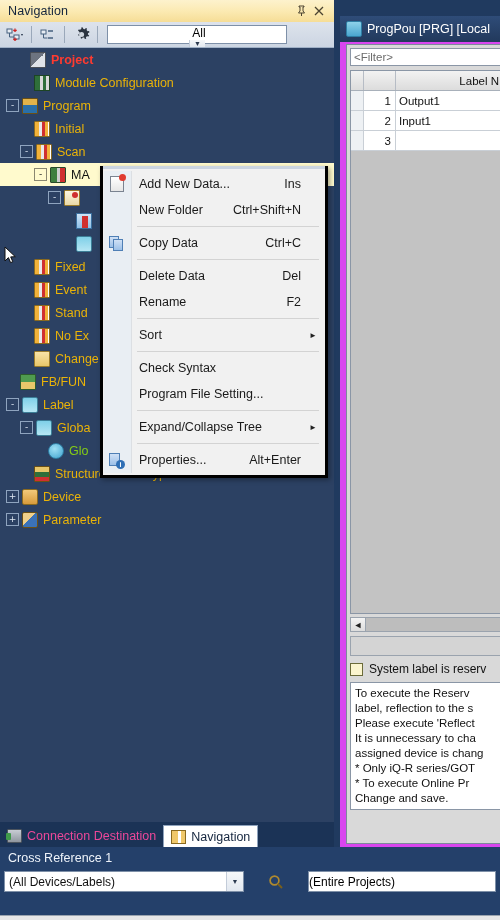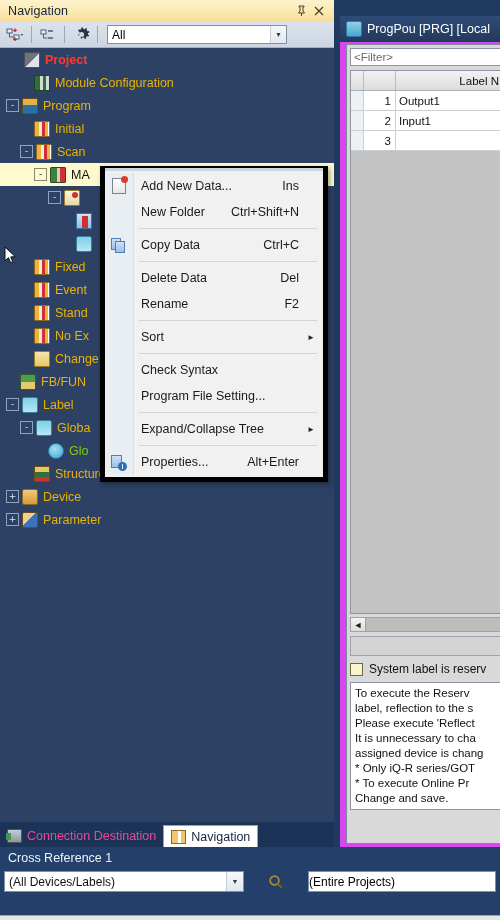--- a/index.html
+++ b/index.html
@@ -28,21 +28,21 @@
   .nav-toolbar{
     position:absolute;left:0;top:22px;width:334px;height:26px;
     background:linear-gradient(to bottom,#dde3ec 0%,#ccd5e2 100%);
     border-bottom:1px solid #9fb0c6;
     display:flex;align-items:center;gap:2px;padding-left:4px;box-sizing:border-box;
   }
   .tbl-icon{width:22px;height:21px;display:flex;align-items:center;justify-content:center;position:relative;}
   .tbsep{width:1px;height:17px;background:#9aa8ba;margin:0 3px;}
   .filter-combo{
     width:180px;height:19px;margin-left:4px;background:#fff;border:1px solid #7e90a8;
-    display:flex;align-items:center;box-sizing:border-box;
+    display:flex;align-items:center;box-sizing:border-box;flex-direction:column;
   }
   .filter-combo .val{flex:1;padding-left:4px;color:#000;font-size:12px;}
   .filter-combo .arrow{
     width:15px;height:17px;border-left:1px solid #c3ccd9;
     background:linear-gradient(to bottom,#f6f8fa,#e2e8f0);
     display:flex;align-items:center;justify-content:center;font-size:7px;color:#2b3a50;
   }
 
   
   .nav-tree{
@@ -81,21 +81,21 @@
   .ic-file:after{content:"";position:absolute;right:1px;top:1px;width:6px;height:6px;background:#d03030;border-radius:50%;}
   .ic-ld{background:linear-gradient(to bottom,#cfe4f6,#8fc0e8);border:1px solid #3a6f9e;box-sizing:border-box;}
   .ic-ld:after{content:"";position:absolute;left:5px;top:2px;width:6px;height:12px;background:#d03030;}
 
   
   .cursor{position:absolute;left:4px;top:246px;width:14px;height:20px;}
 
   
   .ctxmenu{
     position:absolute;left:100px;top:166px;width:228px;
-    background:#f1f1f1;border:5px solid #000000;
+    background:#f1f1f1;border:3px solid #000000;
     box-shadow:2px 2px 5px rgba(0,0,0,.35);
     padding:2px 0 2px 0;box-sizing:border-box;
   }
   .ctxmenu:before{
     content:"";position:absolute;left:0;top:-3px;width:100%;height:3px;background:#cbd5e0;
   }
   .ctx-gutter{position:absolute;left:1px;top:2px;width:27px;bottom:2px;background:#e9eef3;border-right:1px solid #dcdfe3;}
   .mi{position:relative;height:26px;display:flex;align-items:center;z-index:2;}
   .mi .mi-ico{width:27px;height:26px;flex:none;display:flex;align-items:center;justify-content:center;}
   .mi .mi-lbl{flex:1;padding-left:9px;color:#1a1a1a;font-size:12.5px;}
@@ -216,21 +216,21 @@
         </svg>
       </div>
       <div class="tbsep"></div>
       <div class="filter-combo">
         <div class="val">All</div>
         <div class="arrow">▼</div>
       </div>
     </div>
 
     <div class="nav-tree" id="tree">
-        <div class="trow" style="padding-left: 10px;">
+        <div class="trow" style="padding-left: 16px;">
           <span class="expspace"></span>
           <span class="ico ic-prj" style="margin-left: 3px;"></span>
           <span class="lbl red">Project</span>
         </div>
         <div class="trow" style="padding-left: 20px;">
           <span class="expspace"></span>
           <span class="ico ic-mod" style="margin-left: 3px;"></span>
           <span class="lbl">Module Configuration</span>
         </div>
         <div class="trow" style="padding-left: 6px;">

